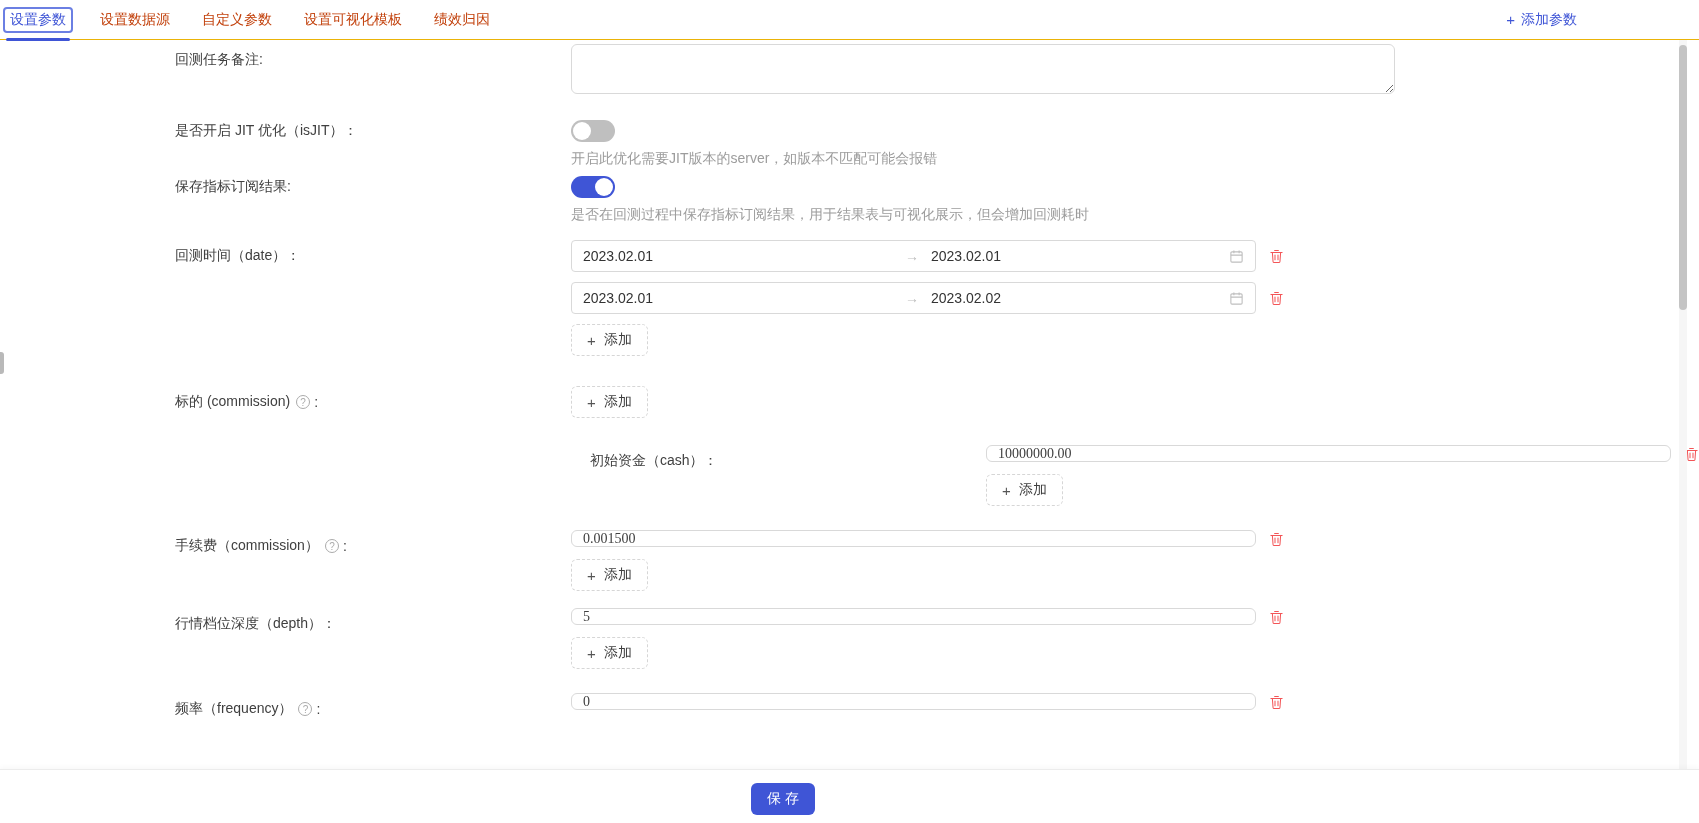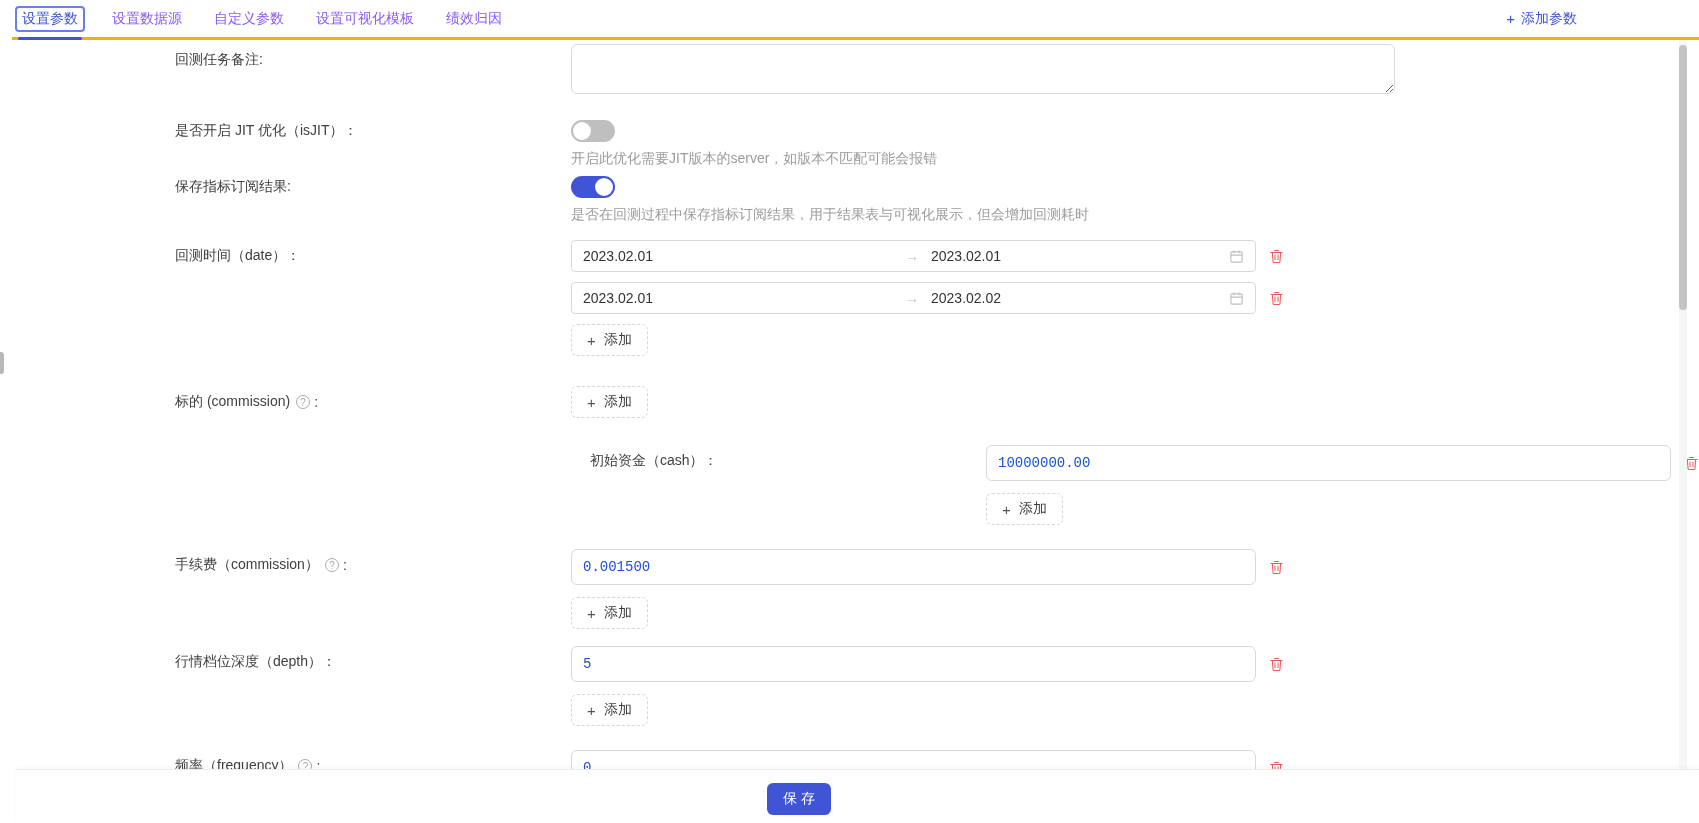--- a/index.html
+++ b/index.html
@@ -1,24 +1,24 @@
 <!DOCTYPE html>
 <html><head>
 <meta charset="utf-8">
 <style>
   * { box-sizing: border-box; margin: 0; padding: 0; }
   html,body { width:1699px; height:823px; overflow:hidden; background:#fff;
     font-family:"Liberation Sans","DejaVu Sans",sans-serif; }
   .app { position:relative; width:1699px; height:823px; background:#fff; overflow:hidden; }
 
   
-  .tabbar { position:relative; height:40px; border-bottom:3px solid #eab308;
-    display:flex; align-items:center; padding-left:8px;margin-left:12px; }
+  .tabbar { position:relative; height:40px; border-bottom:1px solid #eab308;
+    display:flex; align-items:center; padding-left:8px; }
   .tab { position:relative; height:40px; display:flex; align-items:center;
-    margin-right:32px; font-size:14px; color:#8b5cf6; cursor:pointer; white-space:nowrap; }
+    margin-right:32px; font-size:14px; color:#c2410c; cursor:pointer; white-space:nowrap; }
   .tab.active { color:#3f55d6; }
   .tab.active .tab-ring { border:2px solid #6b7fe3; border-radius:4px; padding:2px 5px; margin:-2px -5px; }
   .tab.active::after { content:""; position:absolute; left:-2px; right:-2px; bottom:-1px;
     height:3px; background:#3f55d6; border-radius:2px; }
   .add-param { margin-left:auto; margin-right:122px; display:flex; align-items:center;
     gap:6px; color:#3f55d6; font-size:14px; cursor:pointer; }
   .add-param .plus { font-size:15px; line-height:1; }
 
   
   .content { position:relative; height:729px; padding-left:140px; overflow:hidden; }
@@ -39,23 +39,23 @@
 
   .switch { position:relative; width:44px; height:22px; border-radius:11px; cursor:pointer; }
   .switch.off { background:#bfbfbf; }
   .switch.on  { background:#3f55d6; }
   .switch .knob { position:absolute; top:2px; width:18px; height:18px; border-radius:50%;
     background:#fff; }
   .switch.off .knob { left:2px; }
   .switch.on  .knob { right:2px; }
   .helper { font-size:14px; color:#9c9c9c; margin-top:6px; line-height:20px; }
 
-  .input { width:685px; height:36px; border:1px solid #d9d9d9; border-radius:6px;
-    padding:0 11px; font-size:14px; color:#1d4ed8; outline:none; background:#fff;
-    font-family:Liberation Mono, monospace; }
+  .input { width:685px; height:17px; border:1px solid #d9d9d9; border-radius:6px;
+    padding:0 11px; font-size:14px; color:#404040; outline:none; background:#fff;
+    font-family:Liberation Serif, serif; }
 
   .range { width:685px; height:32px; border:1px solid #d9d9d9; border-radius:4px;
     display:flex; align-items:center; padding:0 11px; background:#fff; }
   .range .d { font-size:14px; color:#333; }
   .range .d-start { flex:0 0 322px; }
   .range .d-arrow { color:#bdbdbd; font-size:14px; flex:0 0 26px; }
   .range .d-end { flex:1 1 auto; }
   .range .cal { display:flex; align-items:center; }
 
   .trash-btn { margin-left:13px; display:flex; align-items:center; cursor:pointer; background:none; border:none; padding:0; }
@@ -72,21 +72,21 @@
   .r-date    { margin-top:16px; }
   .gap10     { margin-top:10px; }
   .gap12     { margin-top:12px; }
   .r-symbol  { margin-top:30px; }
   .r-cash    { margin-top:27px;justify-content:flex-end; }
   .r-comm    { margin-top:24px; }
   .r-depth   { margin-top:17px; }
   .r-freq    { margin-top:24px; }
 
   
-  .footer { position:absolute; left:16px; right:0; top:769px; height:54px; background:#fff;
+  .footer { position:absolute; left:0; right:0; top:769px; height:54px; background:#fff;
     border-top:1px solid #ececec; box-shadow:0 -2px 5px rgba(0,0,0,0.03); }
   .save-btn { position:absolute; left:751px; top:13px; height:32px; padding:0 16px;
     background:#3f55d6; color:#fff; border:none; border-radius:6px; font-size:14px;
     cursor:pointer; font-family:"Liberation Sans","DejaVu Sans",sans-serif; }
 
   
   .sb-track { position:absolute; right:12px; top:40px; width:8px; height:729px; background:#f6f6f6; }
   .sb-thumb { position:absolute; right:12px; top:45px; width:8px; height:265px;
     background:#c4c4c4; border-radius:4px; }
   .left-mark { position:absolute; left:0; top:352px; width:4px; height:22px;

